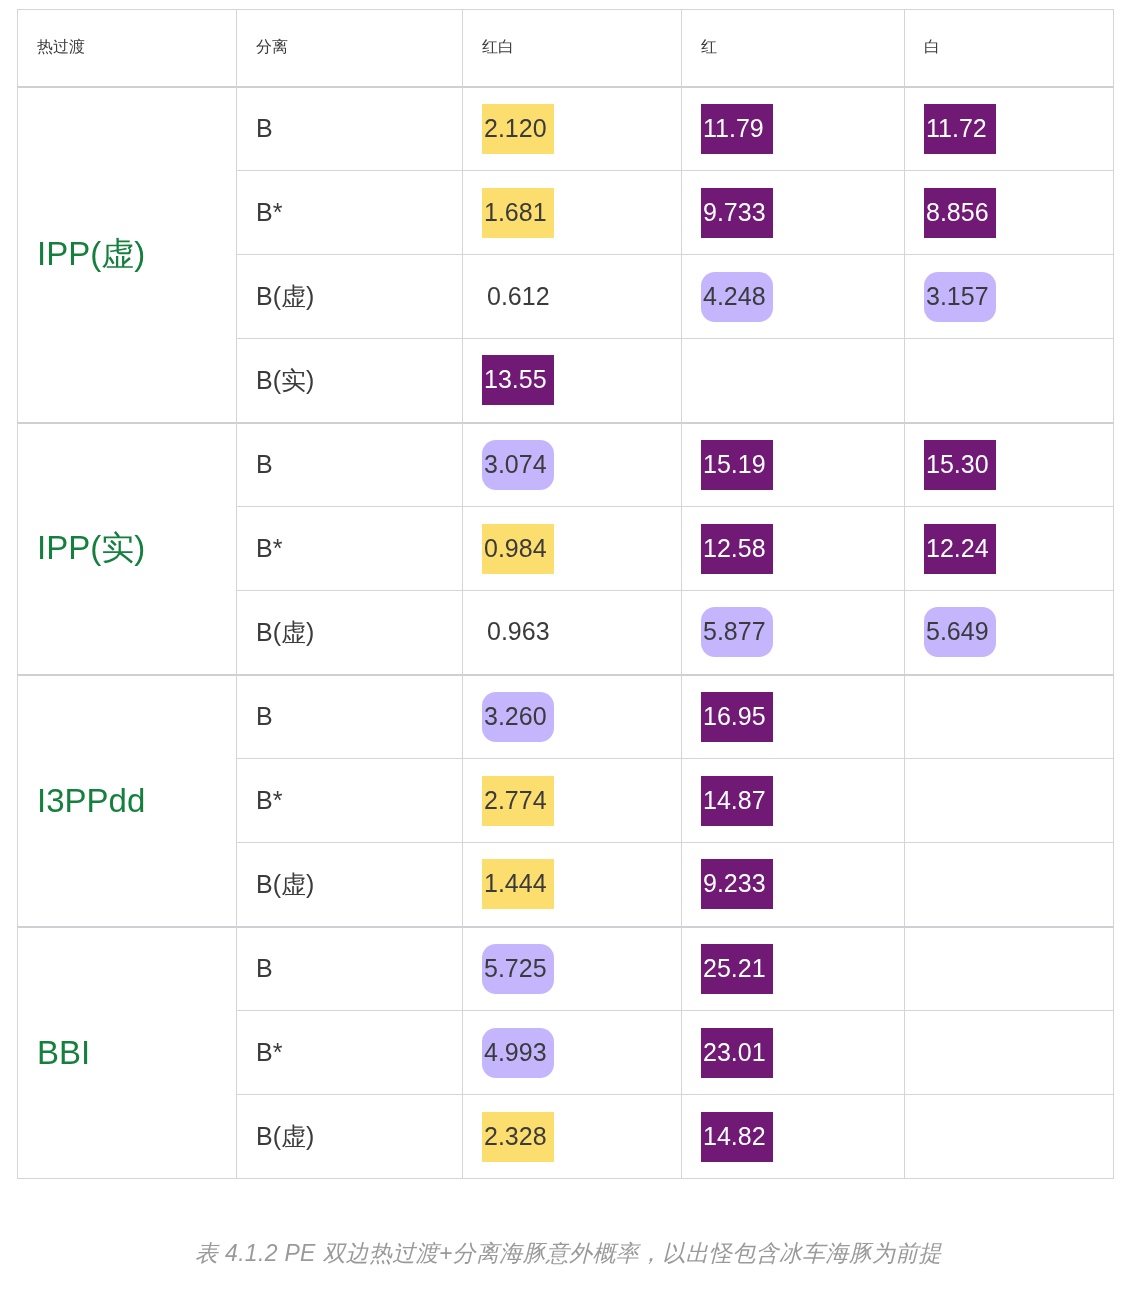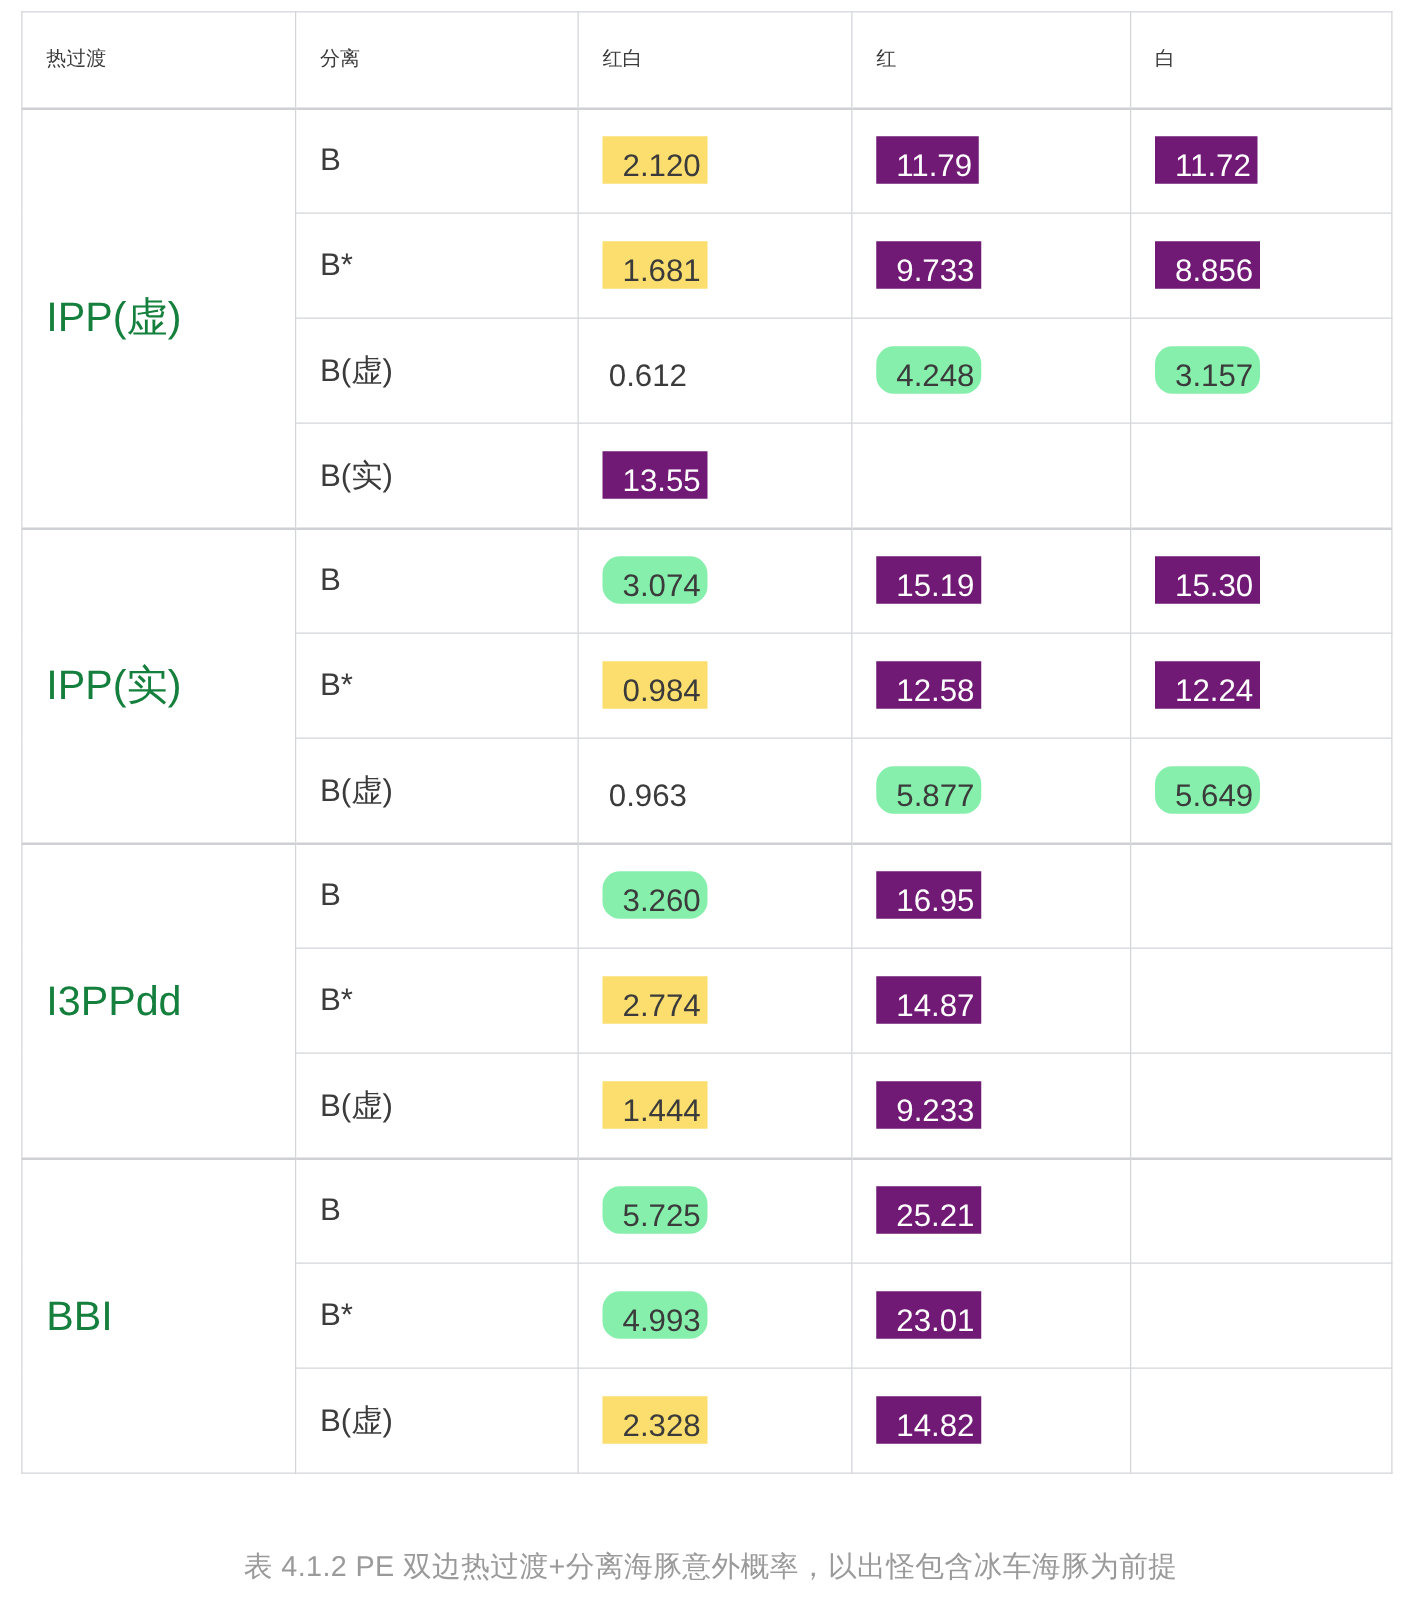--- a/index.html
+++ b/index.html
@@ -57,40 +57,40 @@
   }
   
   tr.group-start > td{
     border-top:2px solid #cfd0d4;
   }
 
   
   .chip{
     display:inline-block;
     min-width:72px;
-    padding:2px 5px 4px 16px;
+    padding:2px 5px 4px 2px;
     line-height:44px;
-    height:38px;
+    height:50px;
     box-sizing:border-box;
     text-align:left;
     font-size:25px;
     letter-spacing:0px;
     white-space:nowrap;
   }
   .chip.plain{
     background:transparent;
     color:#3b3b3b;
     padding-left:5px;
   }
   .chip.yellow{
     background:#fbde6e;
     color:#3b3b3b;
   }
   .chip.orange-dark-text{
-    background:#86efac;
+    background:#c4b5fd;
     color:#3b3b3b;
     border-radius:14px;
   }
   .chip.orange-light-text{
     background:#701a75;
     color:#ffffff;
   }
   .chip.empty{
     background:transparent;
     min-width:0;
@@ -99,20 +99,21 @@
   .caption{
     position:absolute;
     left:0;
     top:1238px;
     width:1137px;
     text-align:center;
     font-size:23px;
     color:#9a9a9a;
     font-family:"Liberation Sans","DejaVu Sans",sans-serif;
     letter-spacing:0.3px;
+    font-style:italic;
   }
 </style>
 </head>
 <body>
 
 <div class="page">
 
   <div class="table-wrap">
     <table class="data">
       <colgroup>

